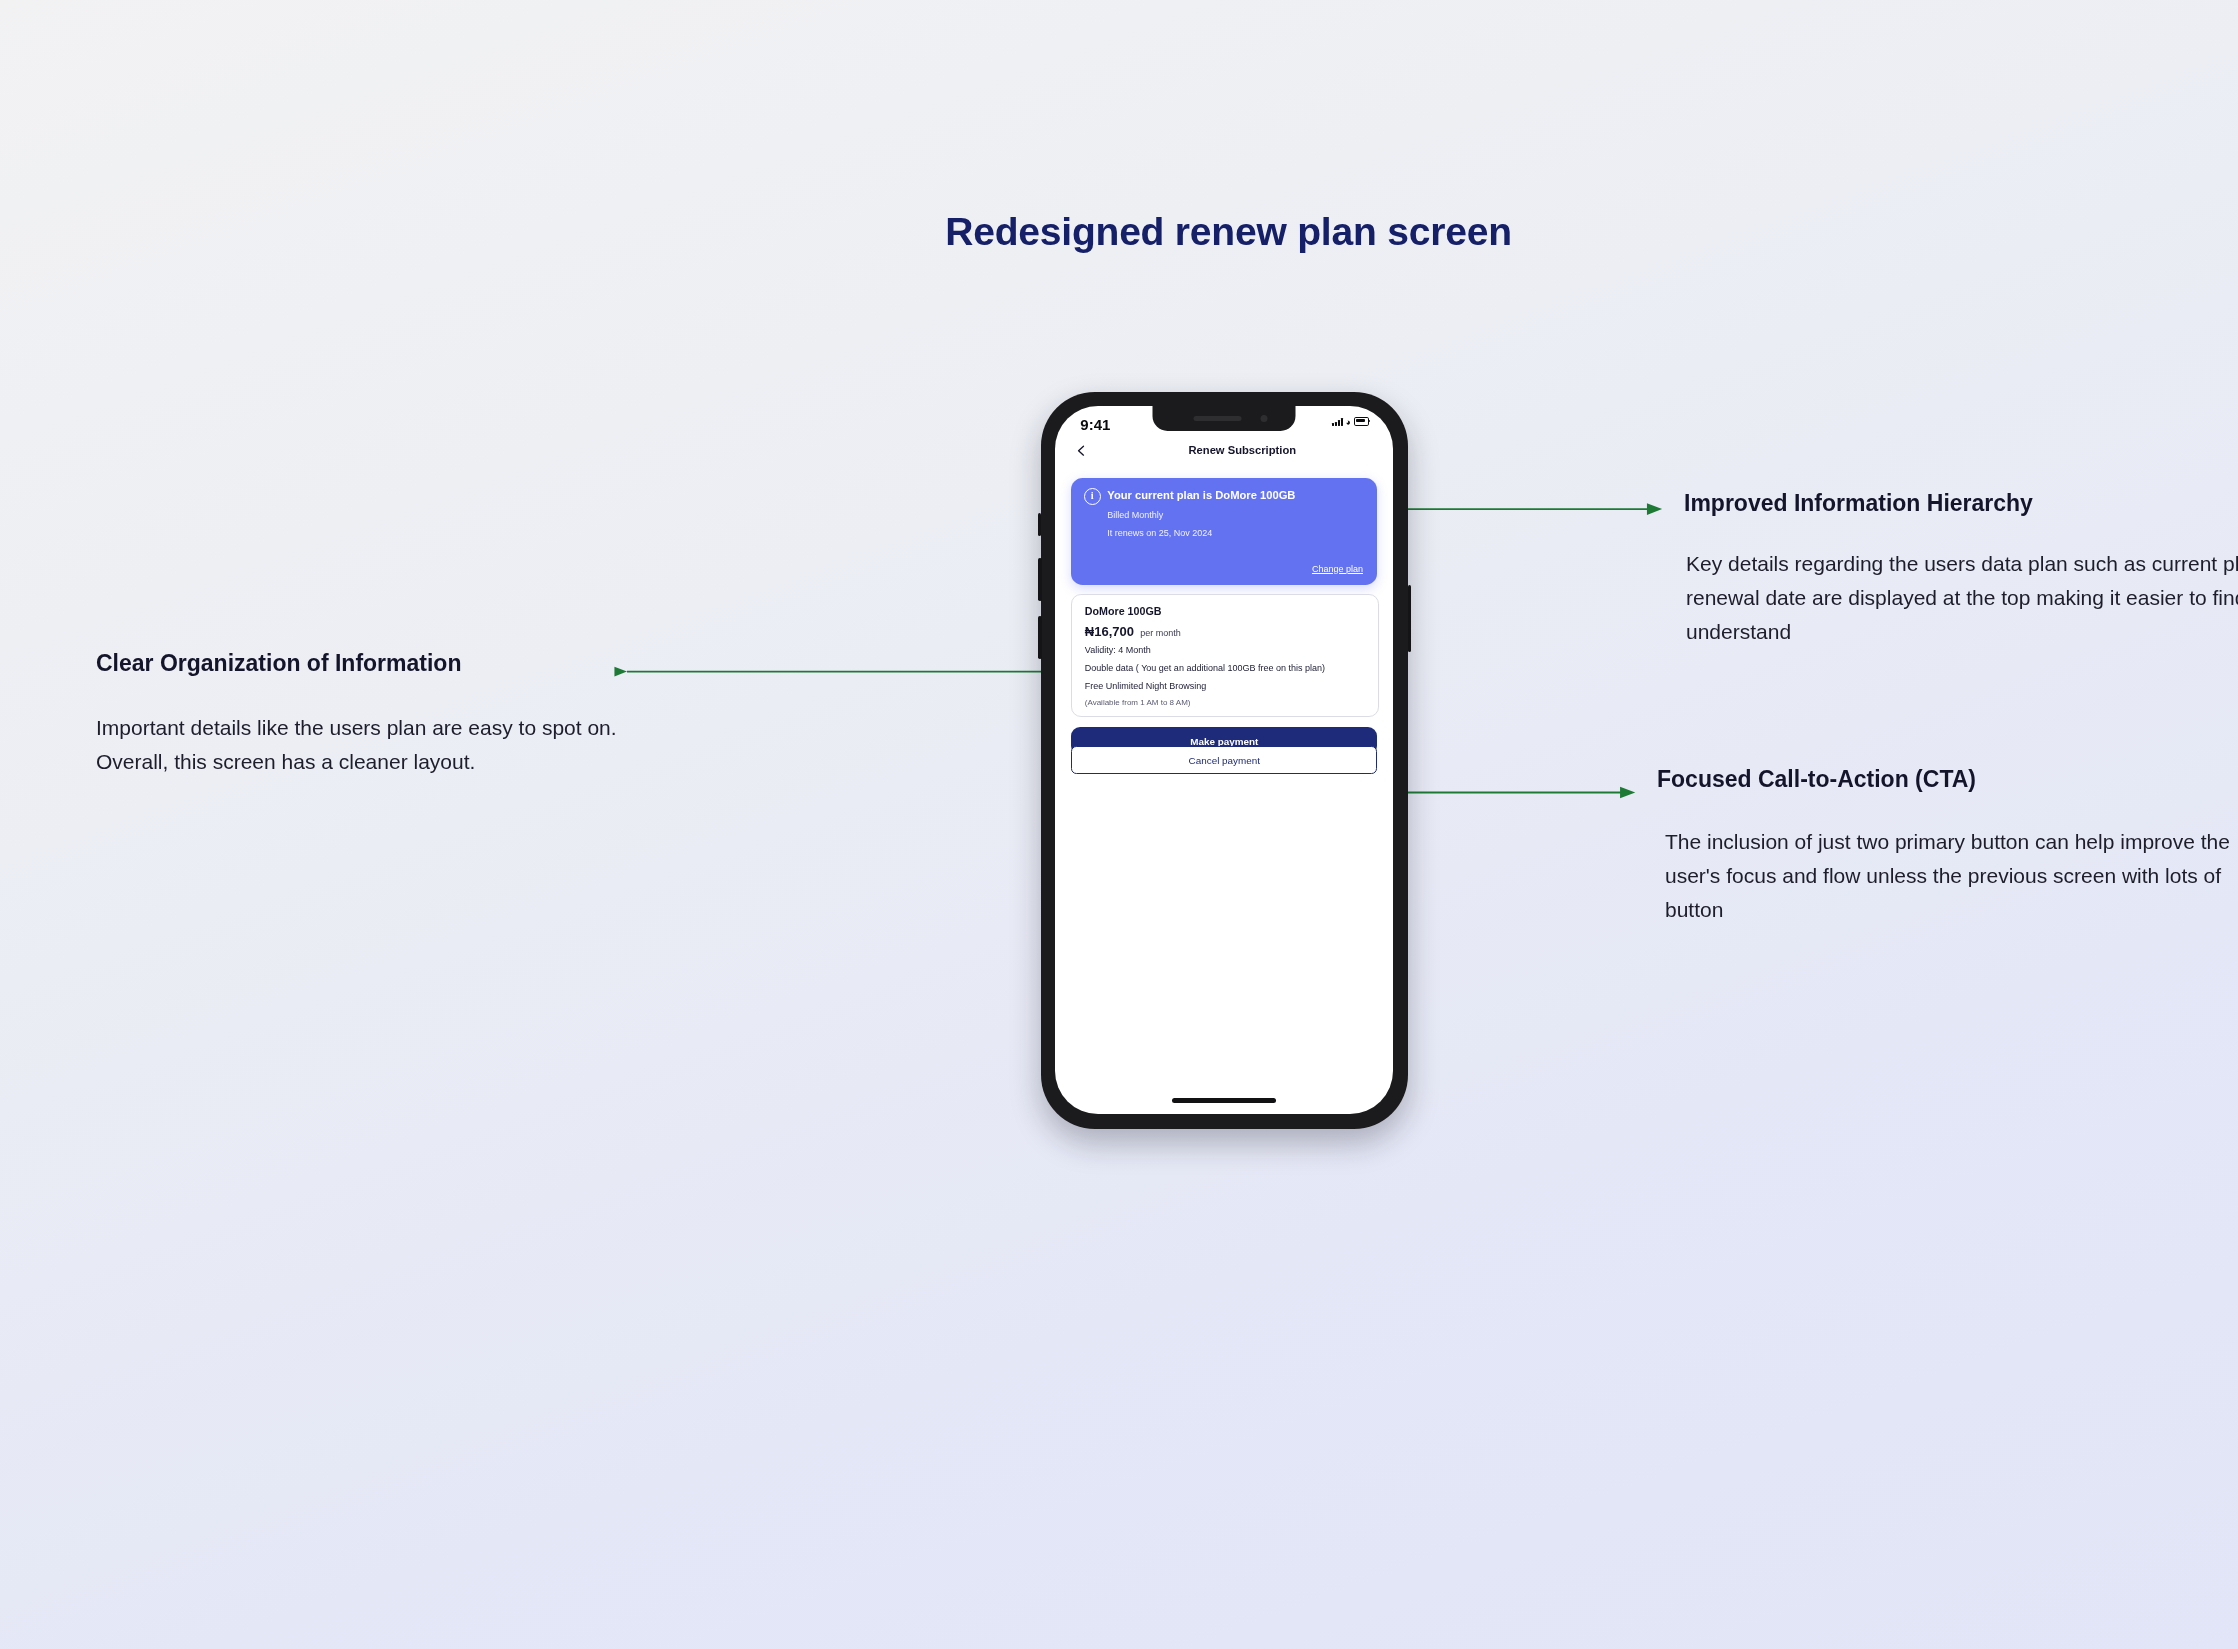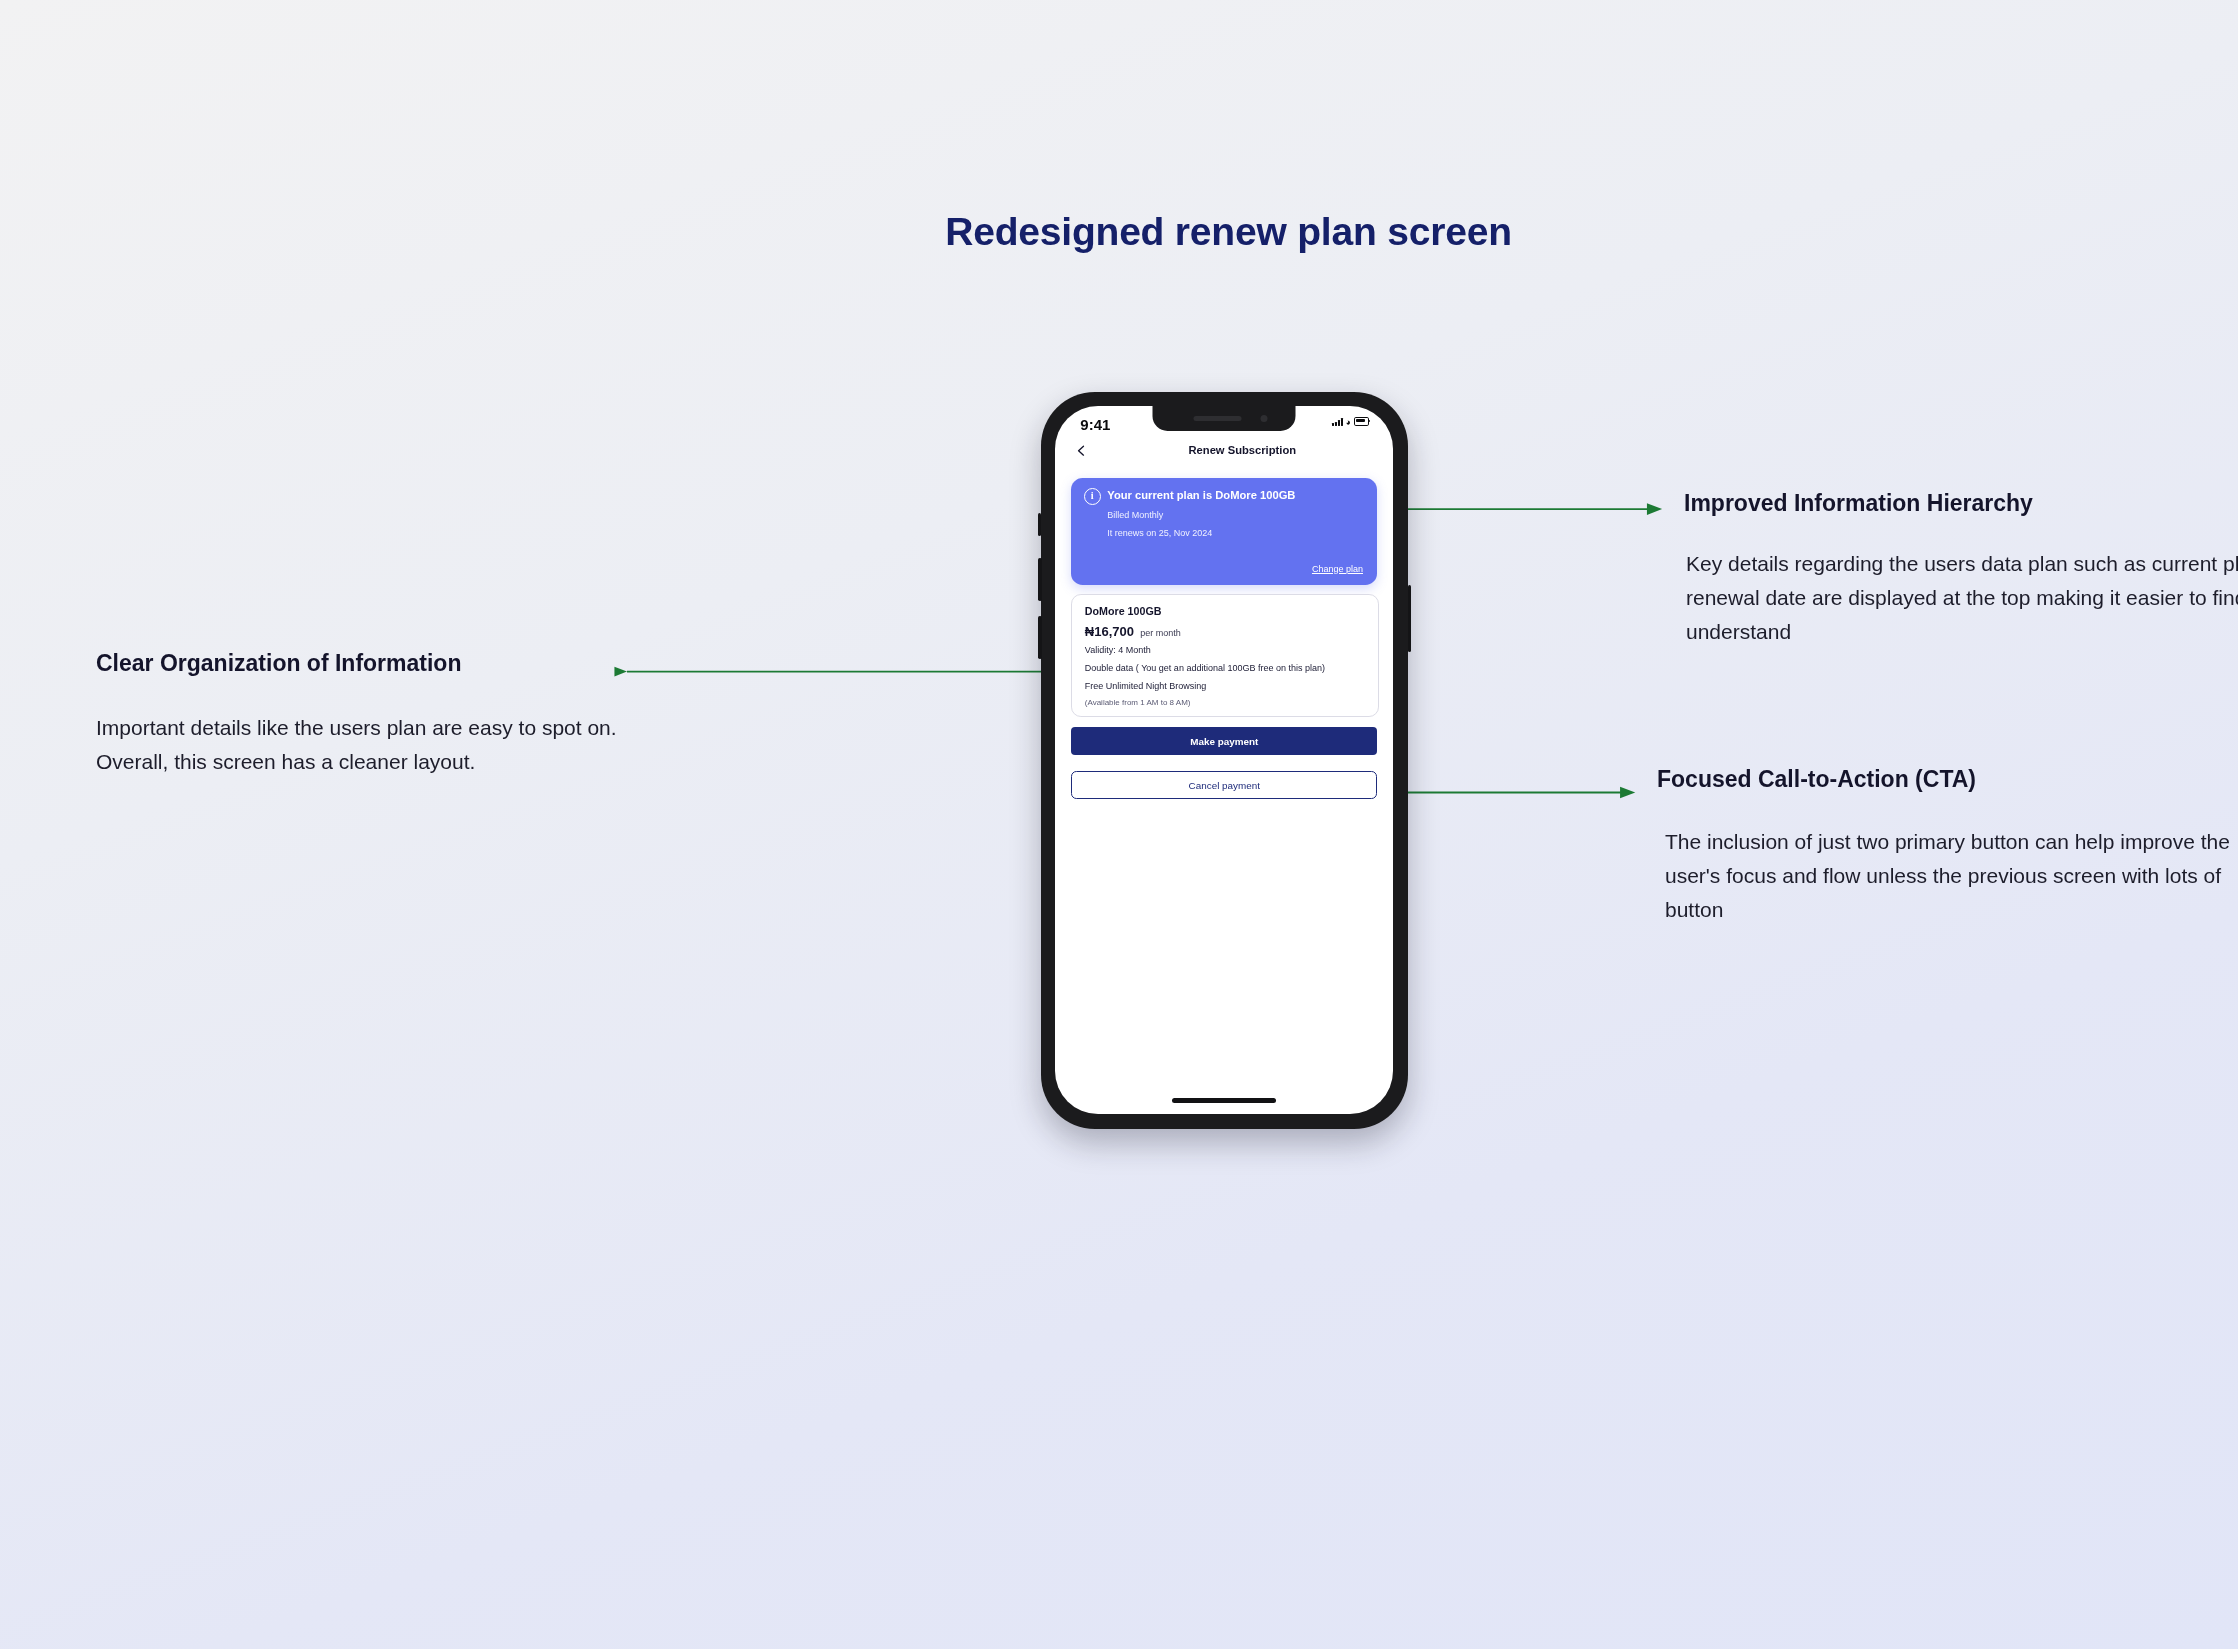--- a/index.html
+++ b/index.html
@@ -265,34 +265,34 @@
   .dl4 { top: 103px; font-size: 8px; color: #5b5b74; }
 
   
   .btn-primary {
     position: absolute;
     left: 16px;
     top: 321px;
     width: 306px;
     height: 28px;
     background: #1e2b7a;
-    border-radius: 4px;
+    border-radius: 9px;
     color: #ffffff;
     font-size: 9.9px;
     font-weight: bold;
     display: flex;
     align-items: center;
     justify-content: center;
     border: none;
     font-family: "Liberation Sans", sans-serif;
   }
   .btn-secondary {
     position: absolute;
     left: 16px;
-    top: 365px;
+    top: 340px;
     width: 306px;
     height: 28px;
     background: #ffffff;
     border: 0.9px solid #1e2b7a;
     border-radius: 5.4px;
     color: #1e2b7a;
     font-size: 9.9px;
     display: flex;
     align-items: center;
     justify-content: center;

